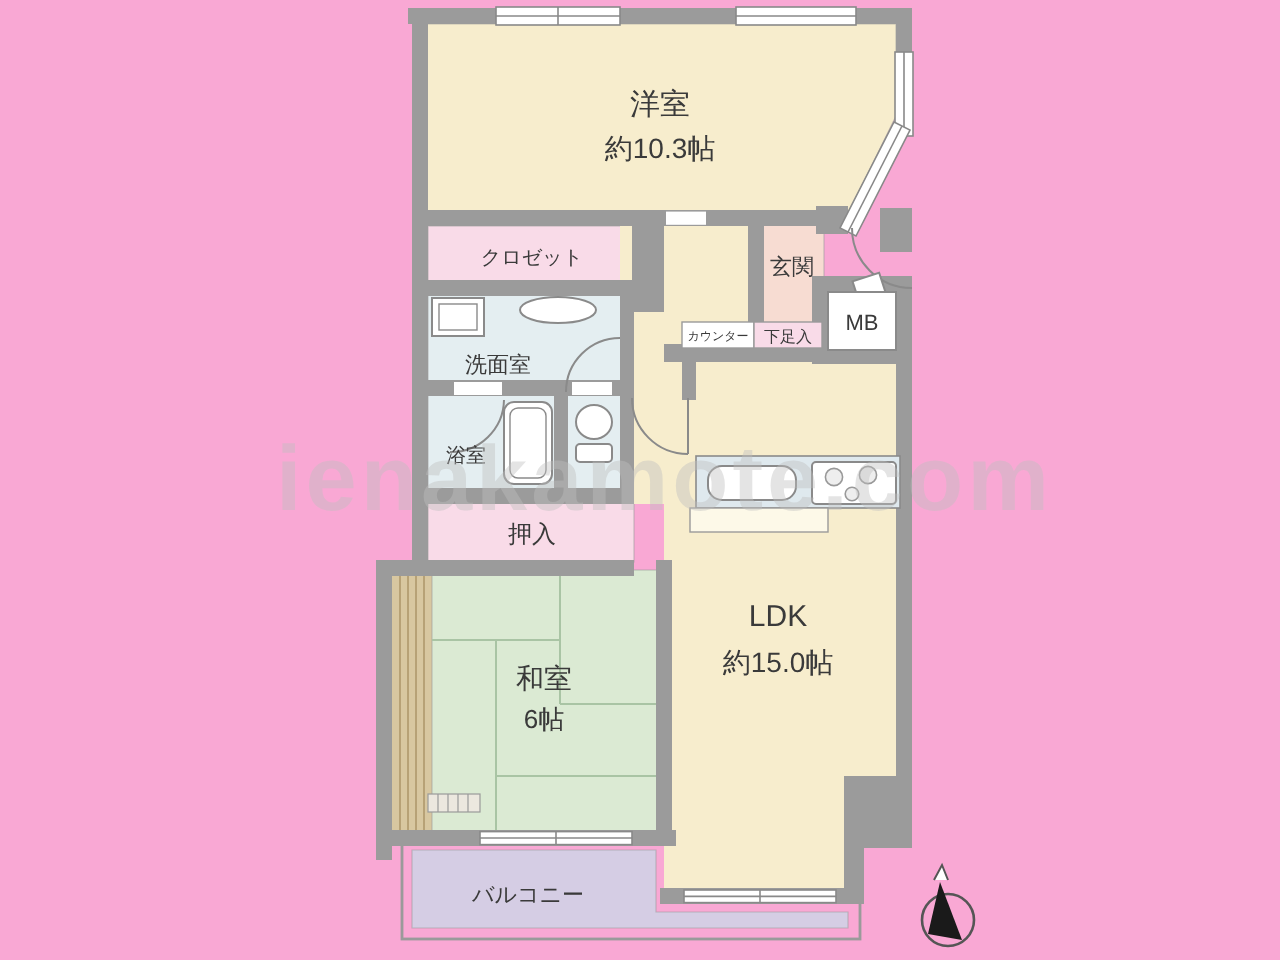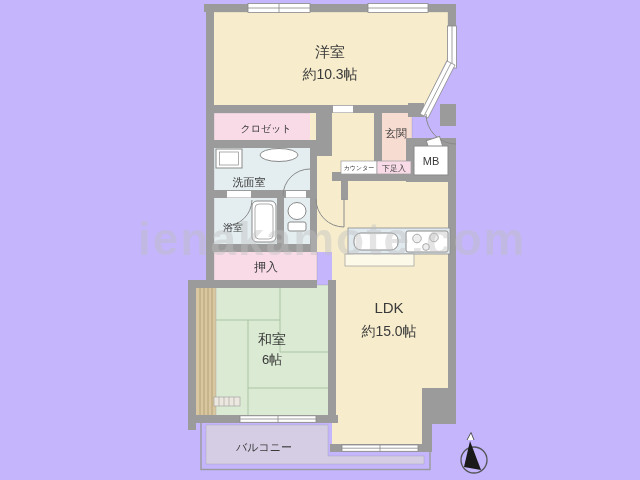--- a/index.html
+++ b/index.html
@@ -1,16 +1,16 @@
 <!DOCTYPE html>
 <html><head>
 <meta charset="utf-8">
 <style>
   html,body{margin:0;padding:0;background:#fff;}
-  .canvas{position:relative;width:640px;height:480px;background:#c4b5fd;overflow:hidden;}
+  .canvas{position:relative;width:640px;height:480px;background:#f9a8d4;overflow:hidden;}
   svg{position:absolute;left:0;top:0;}
   .wall{fill:#9b9b9b;}
   .win{fill:#ffffff;stroke:#898989;stroke-width:.8;}
   .winline{stroke:#898989;stroke-width:.8;fill:none;}
   .gap{fill:#ffffff;}
   .fix{fill:#ffffff;stroke:#8a8a8a;stroke-width:1;}
   .fixthin{fill:#ffffff;stroke:#8a8a8a;stroke-width:.7;}
   .arc{fill:none;stroke:#8a8a8a;stroke-width:1;}
   .tat{stroke:#a9c4a4;stroke-width:1;}
   .stripe{stroke:#b49e72;stroke-width:.9;}

